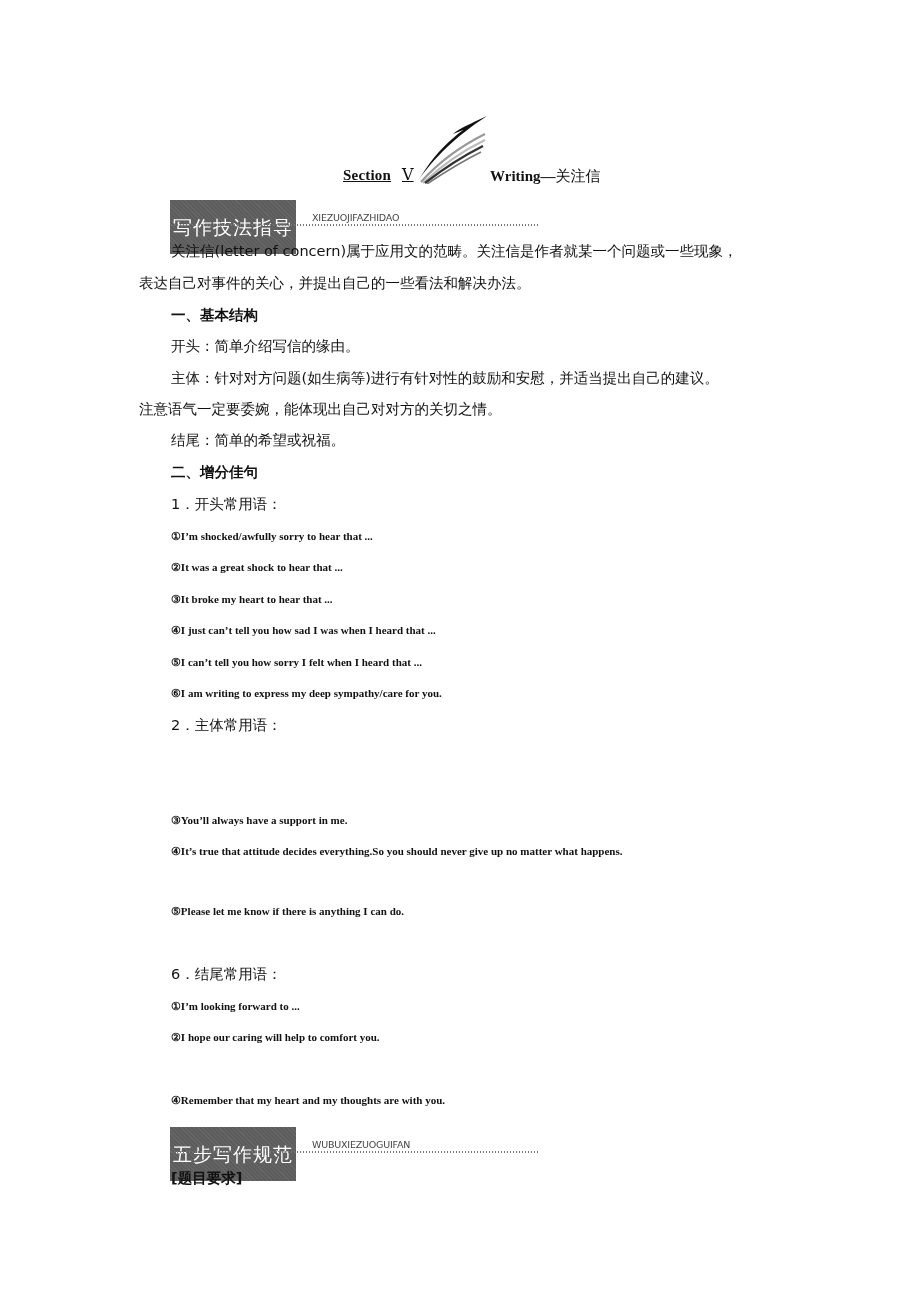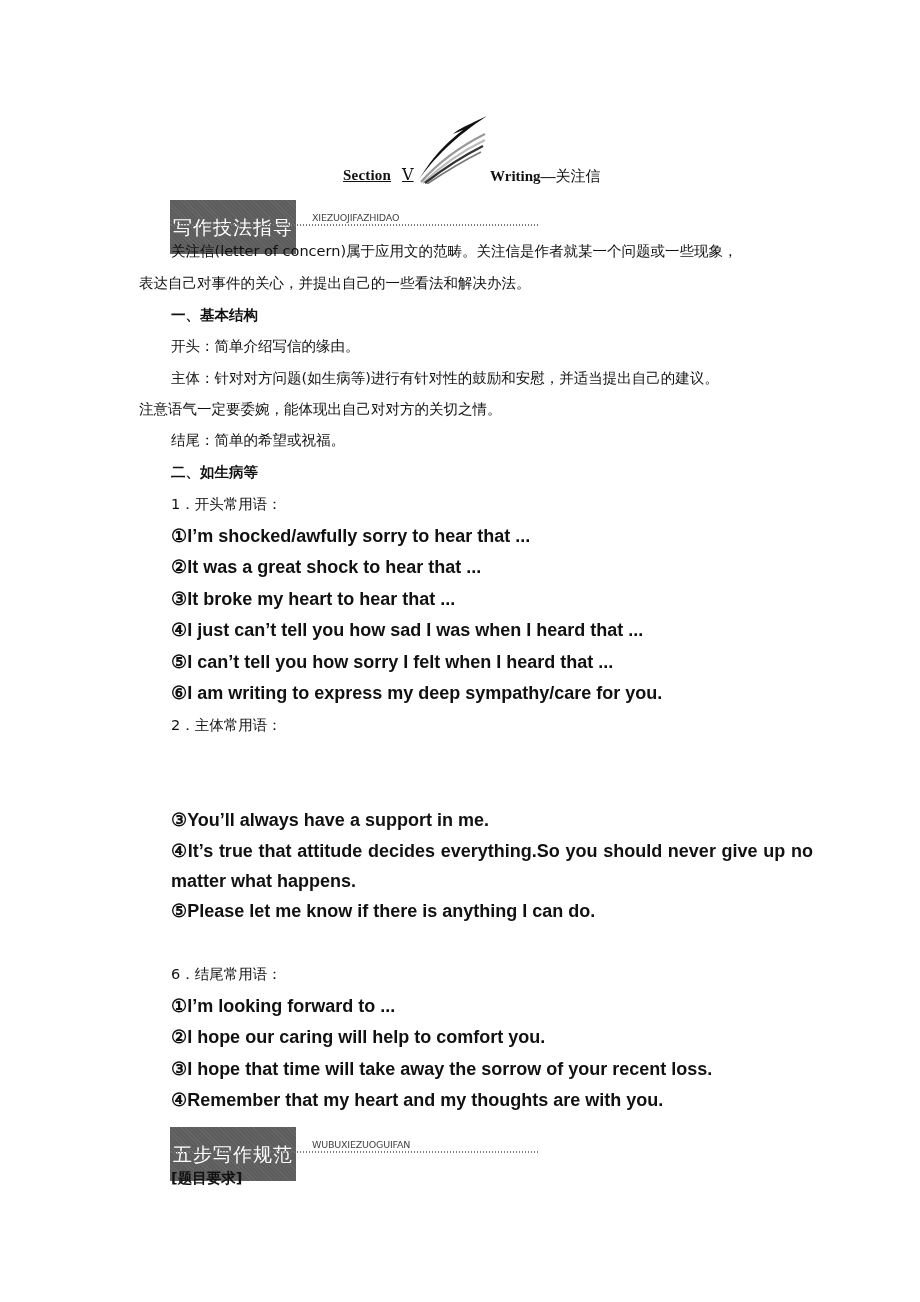--- a/index.html
+++ b/index.html
@@ -115,22 +115,22 @@
       line-height: 31px;
       white-space: nowrap;
     }
     .cjk-text {
       font-family: "DejaVu Sans", sans-serif;
       font-size: 14.5px;
     }
     .indent { padding-left: 32px; }
     .en-bold {
       font-weight: bold;
-      font-family: Liberation Sans, sans-serif;
-      font-size: 18px;
+      font-family: Liberation Serif, serif;
+      font-size: 11px;
     }
     .justified {
       white-space: normal;
       text-align: justify;
       text-align-last: left;
     }
     .heading-cjk {
       font-family: "DejaVu Sans", sans-serif;
       font-weight: bold;
       font-size: 14.5px;
@@ -162,39 +162,38 @@
 
   <div class="para indent cjk-text" style="top:236px;">关注信(letter of concern)属于应用文的范畴。关注信是作者就某一个问题或一些现象，</div>
   <div class="para cjk-text" style="top:268px;">表达自己对事件的关心，并提出自己的一些看法和解决办法。</div>
 
   <div class="para indent heading-cjk" style="top:300px;">一、基本结构</div>
   <div class="para indent cjk-text" style="top:331px;">开头：简单介绍写信的缘由。</div>
   <div class="para indent cjk-text" style="top:363px;">主体：针对对方问题(如生病等)进行有针对性的鼓励和安慰，并适当提出自己的建议。</div>
   <div class="para cjk-text" style="top:394px;">注意语气一定要委婉，能体现出自己对对方的关切之情。</div>
   <div class="para indent cjk-text" style="top:425px;">结尾：简单的希望或祝福。</div>
 
-  <div class="para indent heading-cjk" style="top:457px;">二、如生病等</div>
+  <div class="para indent heading-cjk" style="top:457px;">二、增分佳句</div>
 
   <div class="para indent cjk-text" style="top:489px;">1．开头常用语：</div>
   <div class="para indent en-bold" style="top:521px;">①I’m shocked/awfully sorry to hear that ...</div>
   <div class="para indent en-bold" style="top:552px;">②It was a great shock to hear that ...</div>
   <div class="para indent en-bold" style="top:584px;">③It broke my heart to hear that ...</div>
   <div class="para indent en-bold" style="top:615px;">④I just can’t tell you how sad I was when I heard that ...</div>
   <div class="para indent en-bold" style="top:647px;">⑤I can’t tell you how sorry I felt when I heard that ...</div>
   <div class="para indent en-bold" style="top:678px;">⑥I am writing to express my deep sympathy/care for you.</div>
 
   <div class="para indent cjk-text" style="top:710px;">2．主体常用语：</div>
   <div class="para indent en-bold" style="top:805px;">③You’ll always have a support in me.</div>
   <div class="para indent en-bold justified" style="top:836px; line-height:30px;">④It’s true that attitude decides everything.So you should never give up no matter what happens.</div>
   <div class="para indent en-bold" style="top:896px;">⑤Please let me know if there is anything I can do.</div>
 
   <div class="para indent cjk-text" style="top:959px;">6．结尾常用语：</div>
   <div class="para indent en-bold" style="top:991px;">①I’m looking forward to ...</div>
   <div class="para indent en-bold" style="top:1022px;">②I hope our caring will help to comfort you.</div>
-  <div class="para indent en-bold" style="top:1054px;">③I hope that time will take away the sorrow of your recent loss.</div>
   <div class="para indent en-bold" style="top:1085px;">④Remember that my heart and my thoughts are with you.</div>
 
   <div class="banner" style="top:1127px;">
     <div class="banner-box">五步写作规范</div>
     <div class="banner-pinyin" style="left:142px;">WUBUXIEZUOGUIFAN</div>
     <div class="banner-dots"></div>
   </div>
 
   <div class="para indent heading-cjk" style="top:1163px;">[题目要求]</div>
 

